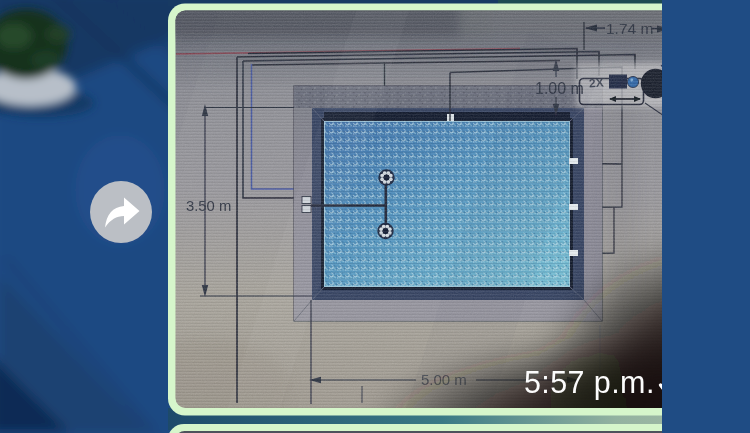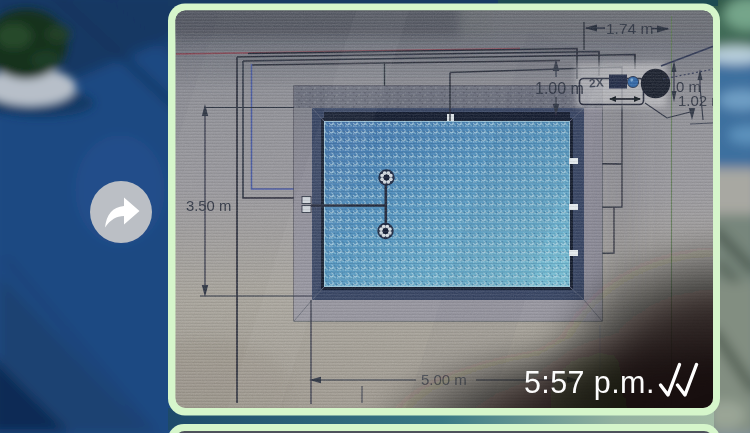--- a/index.html
+++ b/index.html
@@ -1,16 +1,16 @@
 <!DOCTYPE html>
 <html><head>
 <meta charset="utf-8">
 <style>
 html,body{margin:0;padding:0;background:#1f4c84;}
-#stage{position:relative;width:750px;height:433px;overflow:hidden;font-family:"Liberation Sans",sans-serif;}
+#stage{position:relative;width:662px;height:433px;overflow:hidden;font-family:"Liberation Sans",sans-serif;}
 </style>
 </head>
 <body>
 <div id="stage">
 <svg width="750" height="433" viewBox="0 0 750 433">
 <defs>
   <filter id="b6" x="-30%" y="-30%" width="160%" height="160%">
           <feGaussianBlur stdDeviation="6"></feGaussianBlur>
         </filter>
   <filter id="b4" x="-30%" y="-30%" width="160%" height="160%">

